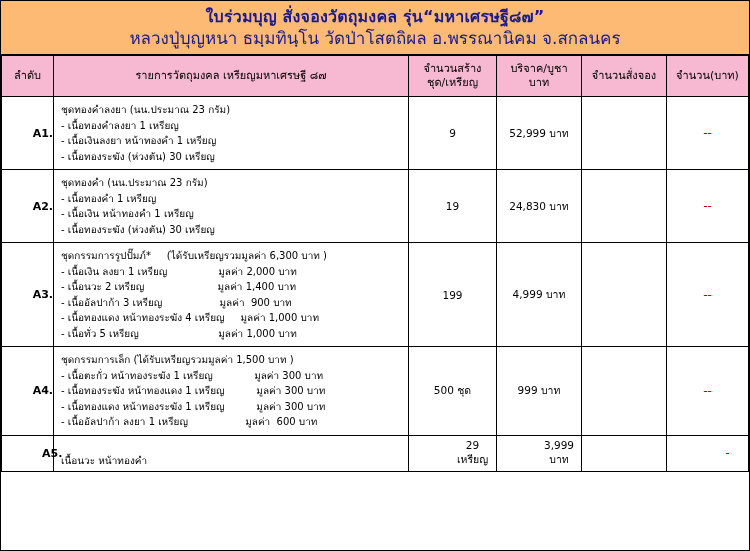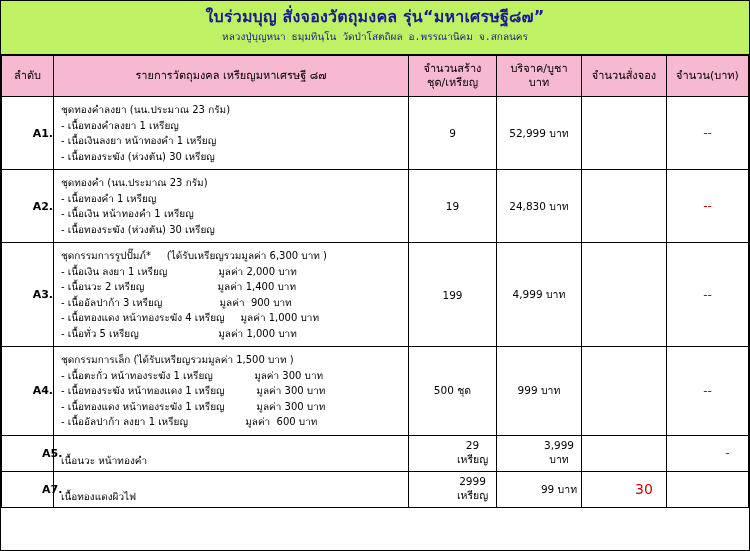--- a/index.html
+++ b/index.html
@@ -16,38 +16,37 @@
   }
   .page {
     width: 750px;
     height: 551px;
     box-sizing: border-box;
     border: 1px solid #000;
     display: flex;
     flex-direction: column;
   }
   .header {
-    background: #bef264;
+    background: #fdba74;
     border-bottom: 1px solid #000;
     text-align: center;
     padding: 6px 0 7px 0;
   }
   .title {
     color: #1a1a8c;
     font-weight: bold;
     font-size: 16px;
     line-height: 20px;
     letter-spacing: 0.2px;
   }
   .subtitle {
     color: #1a1a8c;
-    font-size: 10px;
+    font-size: 17px;
     line-height: 18px;
     margin-top: 2px;
-    font-family: Liberation Mono, monospace;
   }
   table {
     border-collapse: collapse;
     width: 100%;
     table-layout: fixed;
   }
   th, td {
     border: 1px solid #000;
     vertical-align: middle;
     font-size: 10.5px;
@@ -202,26 +201,16 @@
         <tr class="short-row">
           <td class="cell-no">A5.</td>
           <td class="cell-desc">
             <div class="desc-head">เนื้อนวะ หน้าทองคำ</div>
           </td>
           <td class="cell-center">29 เหรียญ</td>
           <td class="cell-center">3,999 บาท</td>
           <td class="cell-order"></td>
           <td class="cell-amount">-</td>
         </tr>
-        <tr class="short-row">
-          <td class="cell-no">A7.</td>
-          <td class="cell-desc">
-            <div class="desc-head">เนื้อทองแดงผิวไฟ</div>
-          </td>
-          <td class="cell-center">2999 เหรียญ</td>
-          <td class="cell-center">99 บาท</td>
-          <td class="cell-order">30</td>
-          <td class="cell-amount"></td>
-        </tr>
       </tbody>
   </table>
 
 </div>
 
 </body></html>

